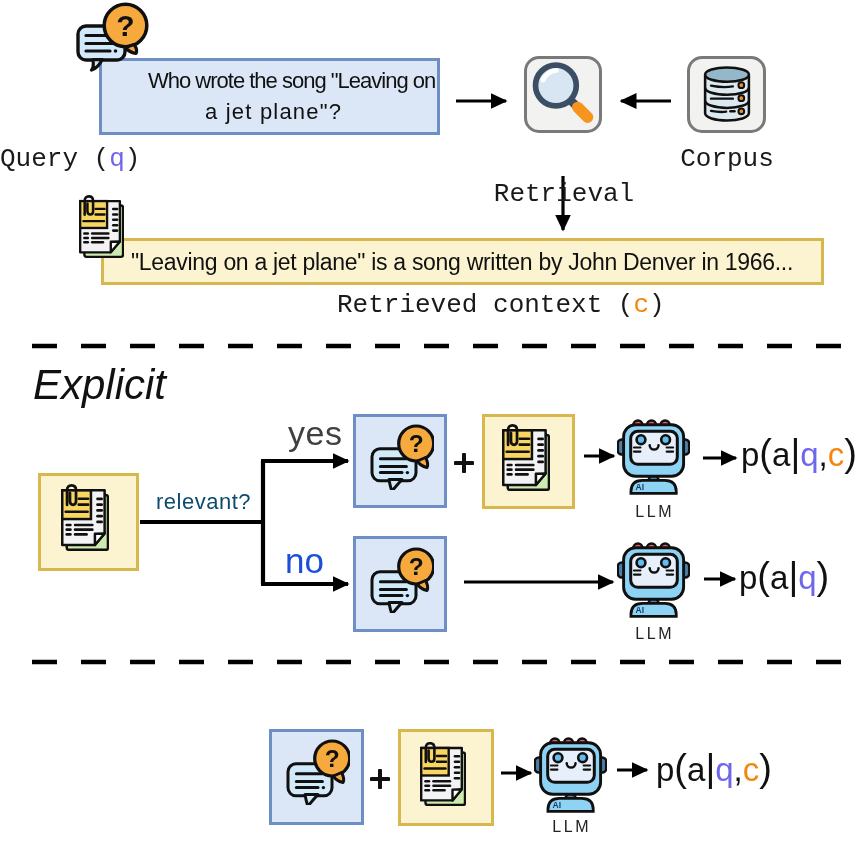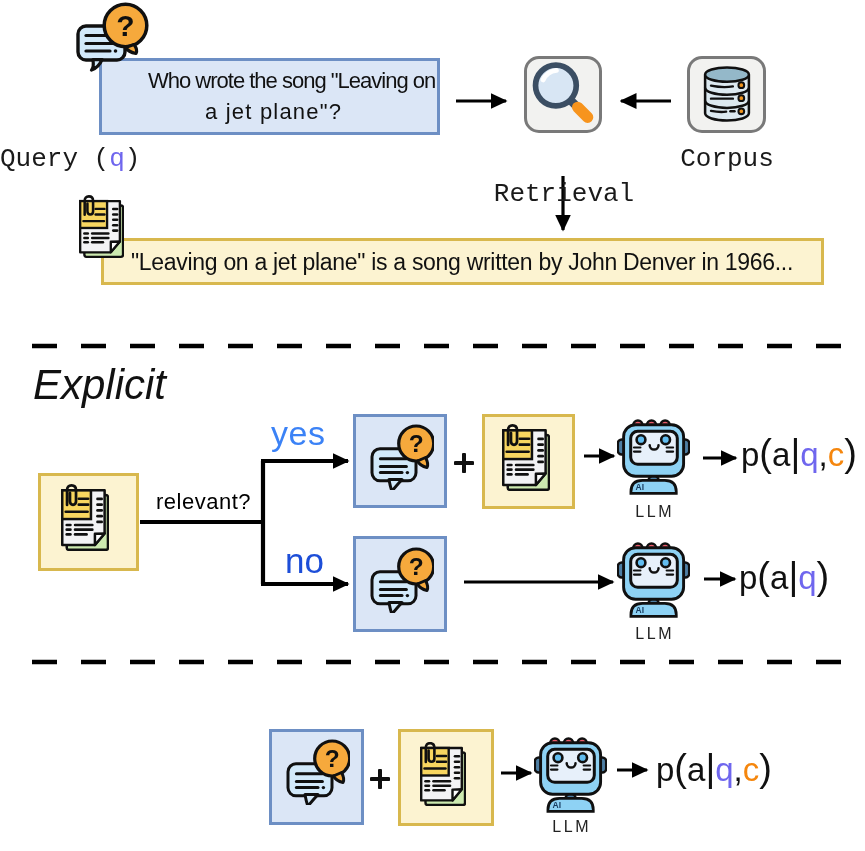--- a/index.html
+++ b/index.html
@@ -185,30 +185,31 @@
 <svg class="abs" width="64" height="64" style="left:695px;top:62px">
       <use href="#ic-db"></use>
     </svg>
 <div class="abs mono" style="left:587px;top:144px;width:280px;text-align:center;font-size:26px;">Corpus</div>
 
 <div class="box yellow" style="left:101px;top:238px;width:723px;height:47px;"></div>
 <div class="abs hand" style="left:104px;top:249px;width:716px;font-size:23px;letter-spacing:-0.3px;text-align:center;">"Leaving on a jet plane" is a song written by John Denver in 1966...</div>
 <svg class="abs" width="45" height="63" style="left:79px;top:195px">
       <use href="#ic-docs"></use>
     </svg>
+<div class="abs mono" style="left:337px;top:290px;font-size:26px;">Retrieved context (<span class="corange">c</span>)</div>
 
 <div class="abs hand" style="left:33px;top:361px;font-size:42px;font-style:italic;">Explicit</div>
 
 <div class="box yellow" style="left:38px;top:473px;width:101px;height:98px;"></div>
 <svg class="abs" width="48" height="67" style="left:61px;top:484px">
       <use href="#ic-docs"></use>
     </svg>
-<div class="abs hand" style="left:156px;top:489px;font-size:22px;letter-spacing:0.5px;color:#000000;">relevant?</div>
-
-<div class="abs hand" style="left:271px;top:414px;font-size:34px;letter-spacing:0.5px;color:#3b82f6;">yes</div>
+<div class="abs hand" style="left:156px;top:489px;font-size:22px;letter-spacing:0.5px;color:#0c4a6e;">relevant?</div>
+
+<div class="abs hand" style="left:288px;top:414px;font-size:34px;letter-spacing:0.5px;color:#404040;">yes</div>
 <div class="abs hand" style="left:285px;top:541px;font-size:35px;color:#1d4ed8;">no</div>
 
 <div class="box blue" style="left:353px;top:414px;width:94px;height:94px;"></div>
 <svg class="abs" width="64" height="66" style="left:370px;top:424px">
       <use href="#ic-chat"></use>
     </svg>
 <svg class="abs" width="20" height="20" style="left:454px;top:453px">
       <path d="M1.5 10 H18.5 M10 1.5 V18.5" stroke="#101010" stroke-width="4" stroke-linecap="round"></path>
     </svg>
 <div class="box yellow" style="left:482px;top:414px;width:93px;height:95px;"></div>

